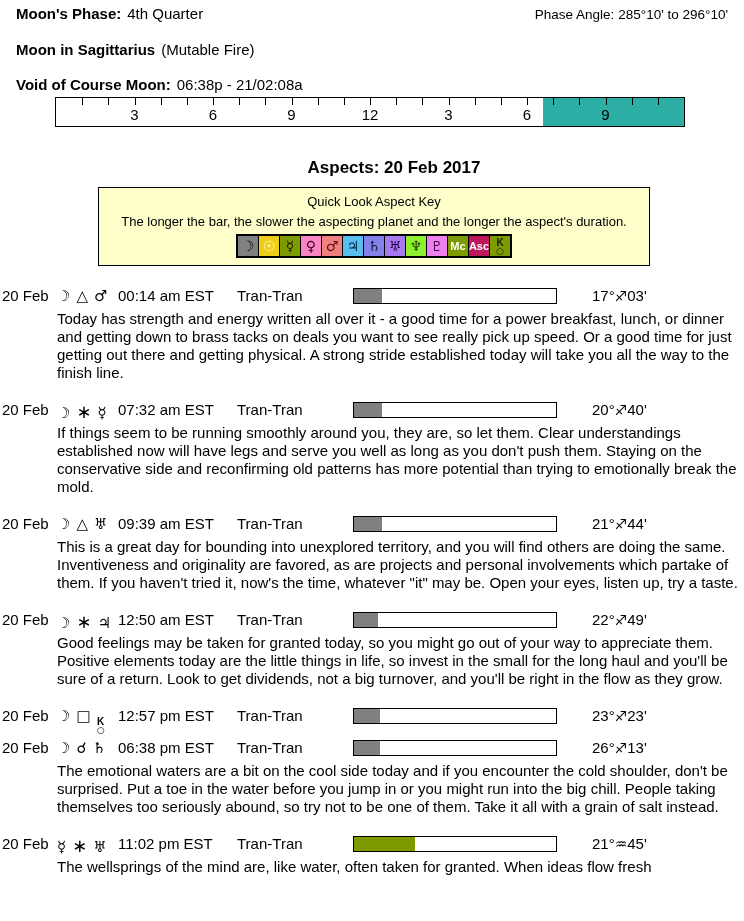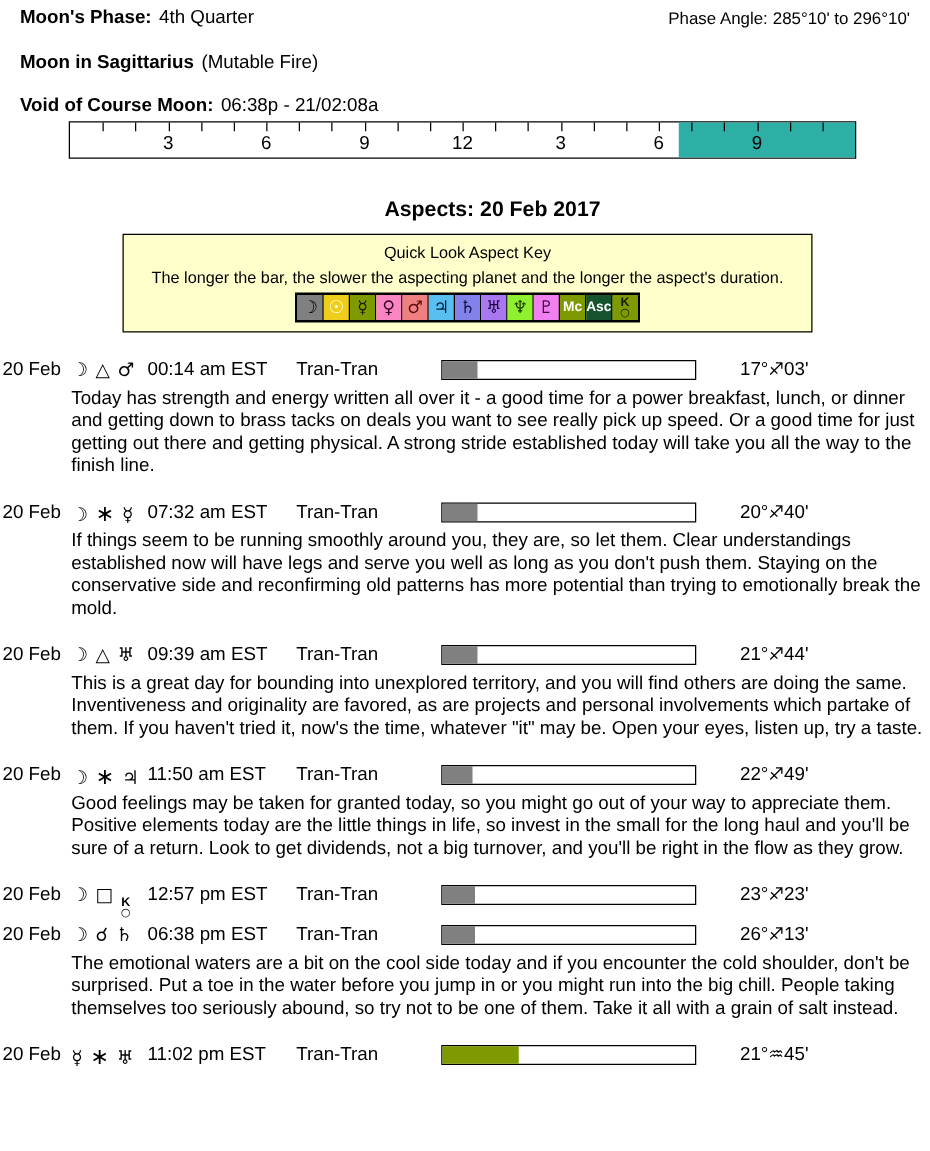--- a/index.html
+++ b/index.html
@@ -118,21 +118,21 @@
     <span class="key-cell" style="background: rgb(239, 206, 27); color: rgb(255, 255, 224);">☉</span>
     <span class="key-cell" style="background: rgb(126, 154, 1); color: rgb(26, 26, 0);">☿</span>
     <span class="key-cell" style="background: rgb(249, 133, 194); color: rgb(58, 0, 32);">♀</span>
     <span class="key-cell" style="background: rgb(240, 128, 128); color: rgb(90, 16, 16);">♂</span>
     <span class="key-cell" style="background: rgb(88, 191, 240); color: rgb(0, 32, 64);">♃</span>
     <span class="key-cell" style="background: rgb(130, 130, 234); color: rgb(16, 16, 64);">♄</span>
     <span class="key-cell" style="background: rgb(168, 120, 240); color: rgb(32, 0, 64);">♅</span>
     <span class="key-cell" style="background: rgb(142, 240, 46); color: rgb(32, 64, 0);">♆</span>
     <span class="key-cell" style="background: rgb(240, 128, 240); color: rgb(64, 0, 64);">♇</span>
     <span class="key-cell txt" style="background: rgb(126, 154, 1); color: rgb(255, 255, 255);">Mc</span>
-    <span class="key-cell txt" style="background: #14532d; color: rgb(255, 255, 255);">Asc</span>
+    <span class="key-cell txt" style="background: #be185d; color: rgb(255, 255, 255);">Asc</span>
     <span class="key-cell" style="background: rgb(126, 154, 1); color: rgb(26, 26, 0);">
       <span class="chiron">
         <span class="c-top">K</span>
         <span class="c-bot">○</span>
       </span>
     </span>
   </div>
 </div>
 
 <div class="aspect-list">
@@ -176,21 +176,21 @@
         </span>
       <span class="a-degree"><span>21°</span><span class="glyph">♐</span><span>44'</span></span>
     </div>
     <div class="a-desc">This is a great day for bounding into unexplored territory, and you will find others are doing the same. Inventiveness and originality are favored, as are projects and personal involvements which partake of them. If you haven't tried it, now's the time, whatever "it" may be. Open your eyes, listen up, try a taste.</div>
   </div>
 
   <div class="aspect">
     <div class="a-line">
       <span class="a-date">20 Feb</span>
       <span class="a-glyphs"><span class="glyph">☽</span><span class="glyph sextile">∗</span><span class="glyph">♃</span></span>
-      <span class="a-time">11:50 am EST</span>
+      <span class="a-time">12:50 am EST</span>
       <span class="a-type">Tran-Tran</span>
       <span class="a-bar">
           <span class="a-fill" style="width: 12%; background: rgb(128, 128, 128); display: block;"></span>
         </span>
       <span class="a-degree"><span>22°</span><span class="glyph">♐</span><span>49'</span></span>
     </div>
     <div class="a-desc">Good feelings may be taken for granted today, so you might go out of your way to appreciate them. Positive elements today are the little things in life, so invest in the small for the long haul and you'll be sure of a return. Look to get dividends, not a big turnover, and you'll be right in the flow as they grow.</div>
   </div>
 
   <div class="aspect no-desc">
@@ -227,15 +227,16 @@
     <div class="a-line">
       <span class="a-date">20 Feb</span>
       <span class="a-glyphs"><span class="glyph">☿</span><span class="glyph sextile">∗</span><span class="glyph">♅</span></span>
       <span class="a-time">11:02 pm EST</span>
       <span class="a-type">Tran-Tran</span>
       <span class="a-bar">
           <span class="a-fill" style="width: 30%; background: rgb(125, 154, 0); display: block;"></span>
         </span>
       <span class="a-degree"><span>21°</span><span class="glyph">♒</span><span>45'</span></span>
     </div>
+    <div class="a-desc">The wellsprings of the mind are, like water, often taken for granted. When ideas flow fresh</div>
   </div>
 
 </div>
 
 </body></html>

